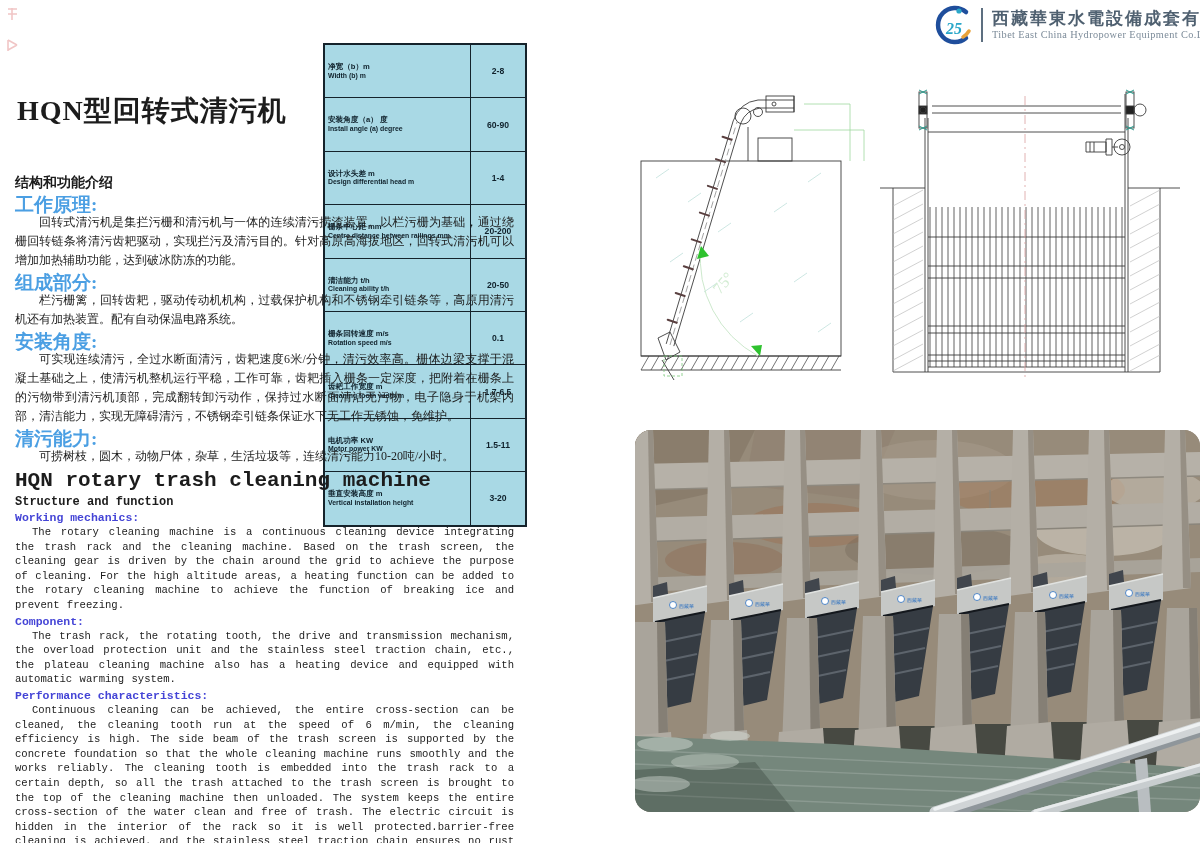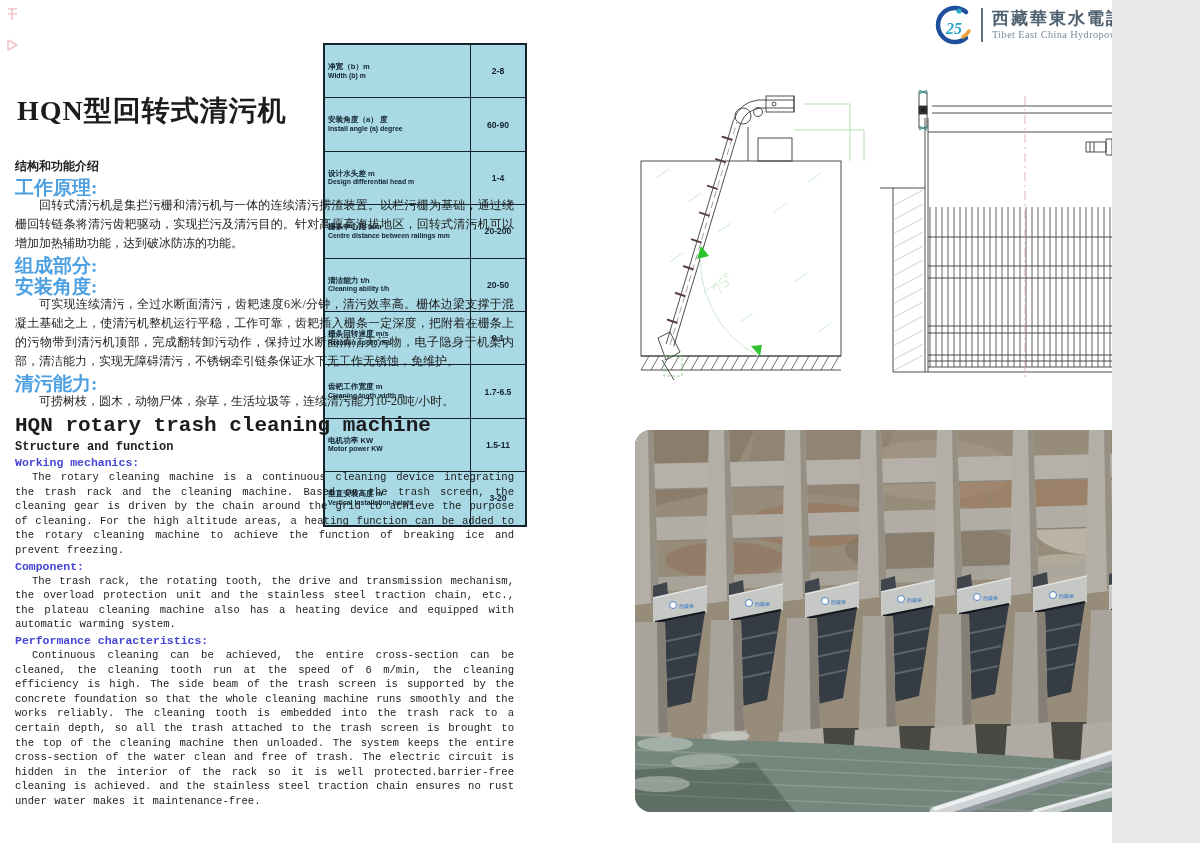--- a/index.html
+++ b/index.html
@@ -1,16 +1,16 @@
 <!DOCTYPE html>
 <html><head>
 <meta charset="utf-8">
 <style>
   html,body{margin:0;padding:0;background:#e8e8e8;}
-  .page{position:relative;width:1112px;height:843px;background:#ffffff;overflow:hidden;
+  .page{position:relative;width:1200px;height:843px;background:#ffffff;overflow:hidden;
         font-family:"Liberation Sans",sans-serif;color:#1c1c1c;}
 
   
   .corner-mark{position:absolute;left:6px;opacity:.28;}
   .corner-mark.m1{top:6px;}
   .corner-mark.m2{top:38px;}
 
   
   .logo{position:absolute;left:933px;top:4px;display:flex;align-items:center;}
   .logo-divider{width:2px;height:34px;background:#5d6f80;margin:0 9px 0 6px;}
@@ -27,21 +27,21 @@
   .spec-label{flex:1;padding:18px 3px;border-right:1px solid #15232b;}
   .spec-cn{display:block;font-size:7.6px;font-weight:700;line-height:8.6px;color:#10222c;}
   .spec-en{display:block;font-size:6.9px;font-weight:700;line-height:7.8px;color:#10222c;}
   .spec-val{width:54px;display:flex;align-items:center;justify-content:center;
             font-size:8.6px;font-weight:700;color:#10222c;}
 
   
   .left-col{position:absolute;left:15px;top:0;width:499px;}
   .cn-title{margin:92px 0 0 2px;font-size:28px;font-weight:700;letter-spacing:1px;
             font-family:"Liberation Serif",serif;}
-  .cn-sub{margin-top:28px;font-size:12px;font-weight:700;font-family:"Liberation Serif",serif;}
+  .cn-sub{margin-top:44px;font-size:14px;font-weight:700;font-family:"Liberation Serif",serif;}
   .cn-sec{margin-top:4px;}
   .cn-head{font-size:19px;font-weight:700;color:#4b9fe3;line-height:17px;
            font-family:"Liberation Serif",serif;}
   .cn-body{font-size:12px;line-height:19px;text-align:justify;text-indent:2em;
            font-family:"Liberation Serif",serif;}
   .en-title{margin-top:3px;font-size:21px;font-weight:700;font-family:"Liberation Mono",monospace;}
   .en-sub{margin-top:3px;font-size:12px;font-weight:700;font-family:"Liberation Mono",monospace;}
   .en-sec{margin-top:1px;}
   .en-head{font-size:11.5px;font-weight:700;color:#4444d6;line-height:15px;
            font-family:"Liberation Mono",monospace;}
@@ -152,20 +152,21 @@
   <div class="left-col">
     <div class="cn-title">HQN型回转式清污机</div>
     <div class="cn-sub">结构和功能介绍</div>
 
     <div class="cn-sec">
       <div class="cn-head">工作原理:</div>
       <div class="cn-body">回转式清污机是集拦污栅和清污机与一体的连续清污捞渣装置。以栏污栅为基础，通过绕栅回转链条将清污齿耙驱动，实现拦污及清污目的。针对高原高海拔地区，回转式清污机可以增加加热辅助功能，达到破冰防冻的功能。</div>
     </div>
     <div class="cn-sec">
       <div class="cn-head">组成部分:</div>
+      <div class="cn-body">栏污栅篱，回转齿耙，驱动传动机机构，过载保护机构和不锈钢牵引链条等，高原用清污机还有加热装置。配有自动保温电路系统。</div>
     </div>
     <div class="cn-sec">
       <div class="cn-head">安装角度:</div>
       <div class="cn-body">可实现连续清污，全过水断面清污，齿耙速度6米/分钟，清污效率高。栅体边梁支撑于混凝土基础之上，使清污机整机运行平稳，工作可靠，齿耙插入栅条一定深度，把附着在栅条上的污物带到清污机顶部，完成翻转卸污动作，保持过水断面清洁无污物，电子隐身于机架内部，清洁能力，实现无障碍清污，不锈钢牵引链条保证水下无工作无锈蚀，免维护。</div>
     </div>
     <div class="cn-sec">
       <div class="cn-head">清污能力:</div>
       <div class="cn-body">可捞树枝，圆木，动物尸体，杂草，生活垃圾等，连续清污能力10-20吨/小时。</div>
     </div>
 

